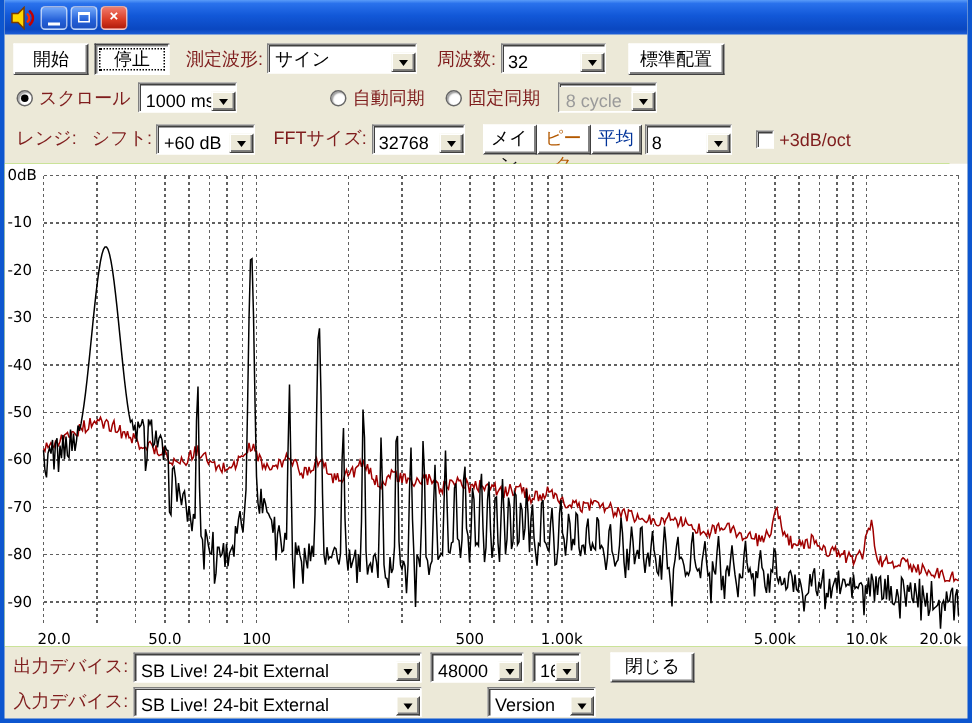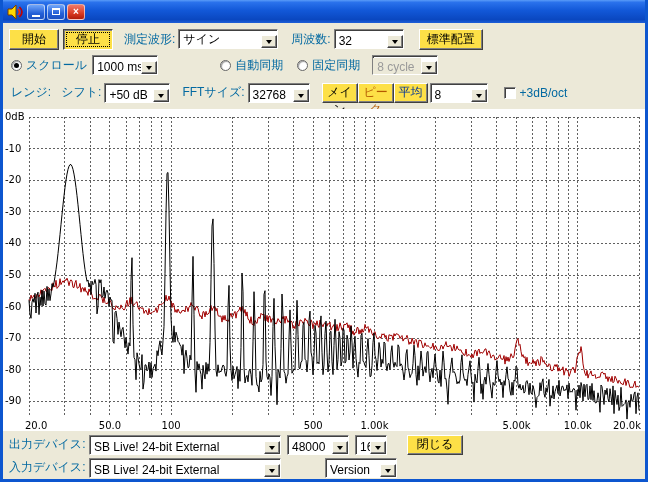--- a/index.html
+++ b/index.html
@@ -12,23 +12,23 @@
     white-space:nowrap; overflow:hidden; flex:1; }
   .win-btns { display:flex; gap:2px; }
   .wbtn { width:18px; height:16px; border:1px solid rgba(255,255,255,.6); border-radius:3px; padding:0;
     display:flex; align-items:center; justify-content:center; color:#fff; font-size:10px; font-weight:bold; cursor:default; }
   .wbtn.minmax { background:linear-gradient(180deg,#71a7fa,#2460d8 60%,#1c50c0); }
   .wbtn.close { background:linear-gradient(180deg,#f0796a,#d93a22 60%,#b01c0a); }
   .glyph-min { display:block; width:8px; height:2px; background:#fff; margin-top:8px; }
   .glyph-max { display:block; width:8px; height:7px; border:1px solid #fff; border-top:2px solid #fff; }
 
   .row { display:flex; align-items:center; }
-  .lbl { font-size:12px; color:#0369a1; white-space:nowrap; }
-
-  .btn3d { height:21px; background:#fde047; border:1px solid; border-color:#ffffff #404040 #404040 #ffffff;
+  .lbl { font-size:12px; color:#7f1d1d; white-space:nowrap; }
+
+  .btn3d { height:21px; background:#ffffff; border:1px solid; border-color:#ffffff #404040 #404040 #ffffff;
     box-shadow:inset -1px -1px 0 #808080; font-size:12px; font-family:Liberation Sans, sans-serif; color:#000; padding:0 2px; cursor:default; }
   .btn3d.pressed { border-color:#404040 #ffffff #ffffff #404040; box-shadow:inset 1px 1px 0 #808080;
     outline:1px dotted #000; outline-offset:-4px; }
 
   .combo { height:20px; display:flex; align-items:flex-end; background:#fff; border:1px solid; border-color:#808080 #fff #fff #808080;
     box-shadow:inset 1px 1px 0 #404040; }
   .combo-text { flex:1; font-size:12px; padding:2px 3px 0 4px; white-space:nowrap; overflow:hidden; color:#000; }
   .combo-btn { width:16px; background:#ece9d8; border:1px solid; border-color:#fff #404040 #404040 #fff;
     box-shadow:inset -1px -1px 0 #808080; display:flex; align-items:center; justify-content:center; }
   .arr { width:0; height:0; border:3px solid transparent; border-top:4px solid #000; margin-top:4px; }
@@ -119,21 +119,21 @@
       <span class="combo-btn">
           <i class="arr"></i>
         </span>
     </div>
   </div>
 
   <div class="row" style="margin:7px 0 0 8px; height:21px;">
     <span class="lbl">レンジ:</span>
     <span class="lbl" style="margin-left:10px">シフト:</span>
     <div class="combo" style="width:66px; margin-left:3px">
-      <span class="combo-text">+50 dB</span>
+      <span class="combo-text">+60 dB</span>
       <span class="combo-btn">
           <i class="arr"></i>
         </span>
     </div>
     <span class="lbl" style="margin-left:12px">FFTサイズ:</span>
     <div class="combo" style="width:62px; margin-left:3px">
       <span class="combo-text">32768</span>
       <span class="combo-btn">
           <i class="arr"></i>
         </span>

